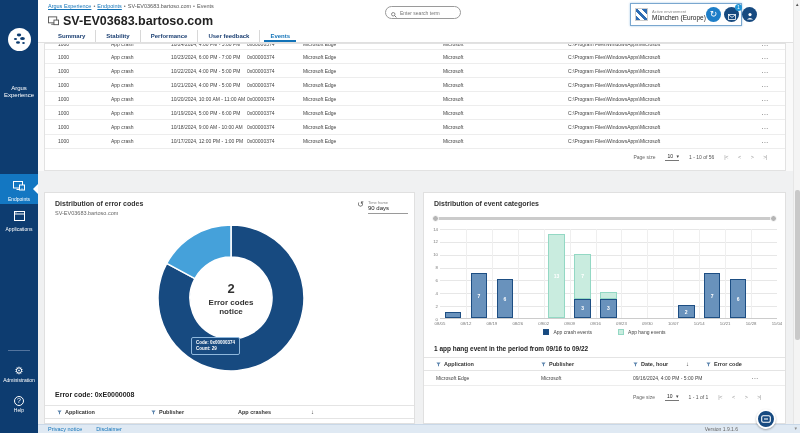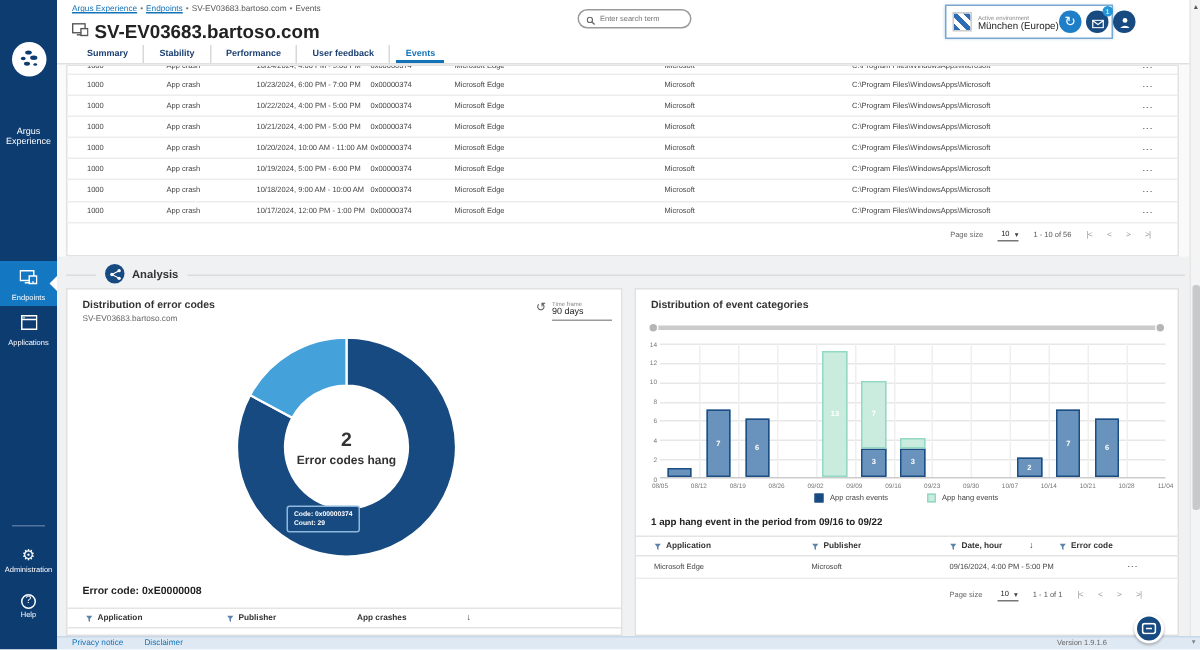--- a/index.html
+++ b/index.html
@@ -333,54 +333,39 @@
         <span class="pg-range">1 - 10 of 56</span>
         <span class="pg-btn">|&lt;</span>
         <span class="pg-btn">&lt;</span>
         <span class="pg-btn">&gt;</span>
         <span class="pg-btn">&gt;|</span>
       </div>
     </div>
 
     <div class="analysis-bg"></div>
 
-    <div class="analysis-head">
-      <div class="analysis-line"></div>
-      <div class="analysis-badge">
-        <span class="analysis-icon">
-          <svg width="8" height="8" viewBox="0 0 10 10">
-              <circle cx="2" cy="5" r="1.4" fill="#fff"></circle>
-              <circle cx="8" cy="1.8" r="1.4" fill="#fff"></circle>
-              <circle cx="8" cy="8.2" r="1.4" fill="#fff"></circle>
-              <line x1="2" y1="5" x2="8" y2="1.8" stroke="#fff" stroke-width="0.9"></line>
-              <line x1="2" y1="5" x2="8" y2="8.2" stroke="#fff" stroke-width="0.9"></line>
-            </svg>
-        </span>
-        <span class="analysis-title">Analysis</span>
-      </div>
-    </div>
 
     <div class="panel panel-left">
       <div class="panel-title">Distribution of error codes</div>
       <div class="panel-sub">SV-EV03683.bartoso.com</div>
       <div class="timeframe">
         <span class="tf-icon">↺</span>
         <span class="tf-col">
           <span class="tf-label">Time frame</span>
           <span class="tf-value">90 days</span>
         </span>
       </div>
       <div class="donut-wrap">
         <svg id="donutSvg" width="150" height="150" viewBox="0 0 150 150">
             <path d="M75 2 A73 73 0 1 1 10.716526174458124 40.40758763947111 L38.89558319387374 55.57138483860706 A41 41 0 1 0 75 34 Z" fill="#174a80" stroke="#ffffff" stroke-width="1.5"></path>
             <path d="M10.716526174458124 40.40758763947111 A73 73 0 0 1 74.99999999999999 2 L74.99999999999999 34 A41 41 0 0 0 38.89558319387374 55.57138483860706 Z" fill="#45a1da" stroke="#ffffff" stroke-width="1.5"></path>
           </svg>
         <div class="donut-center">
           <div class="donut-total">2</div>
-          <div class="donut-label">Error codes hang</div>
+          <div class="donut-label">Error codes notice</div>
         </div>
       </div>
       <div class="donut-tooltip">
         <div>Code: 0x00000374</div>
         <div>Count: 29</div>
       </div>
       <div class="err-detail-title">Error code: 0xE0000008</div>
       <div class="tbl-head err-head">
         <span class="th-item" style="left:12px">
           <svg width="5" height="5" viewBox="0 0 6 6">

